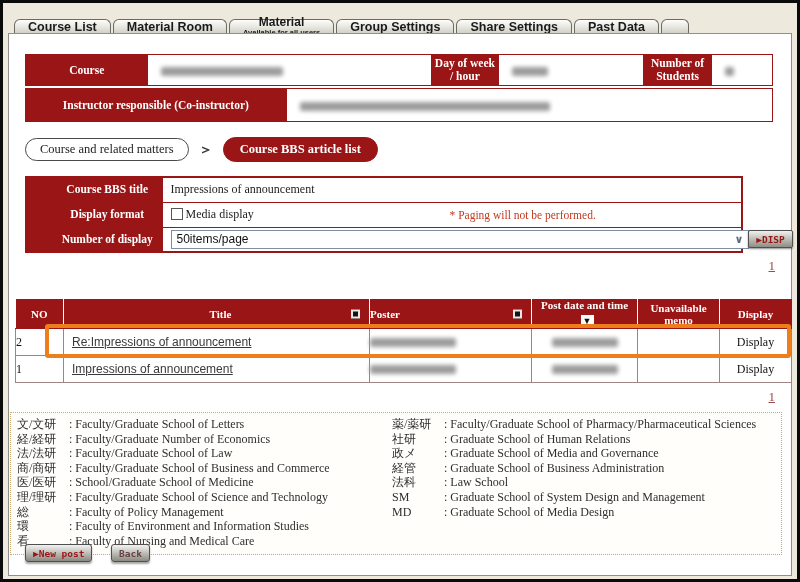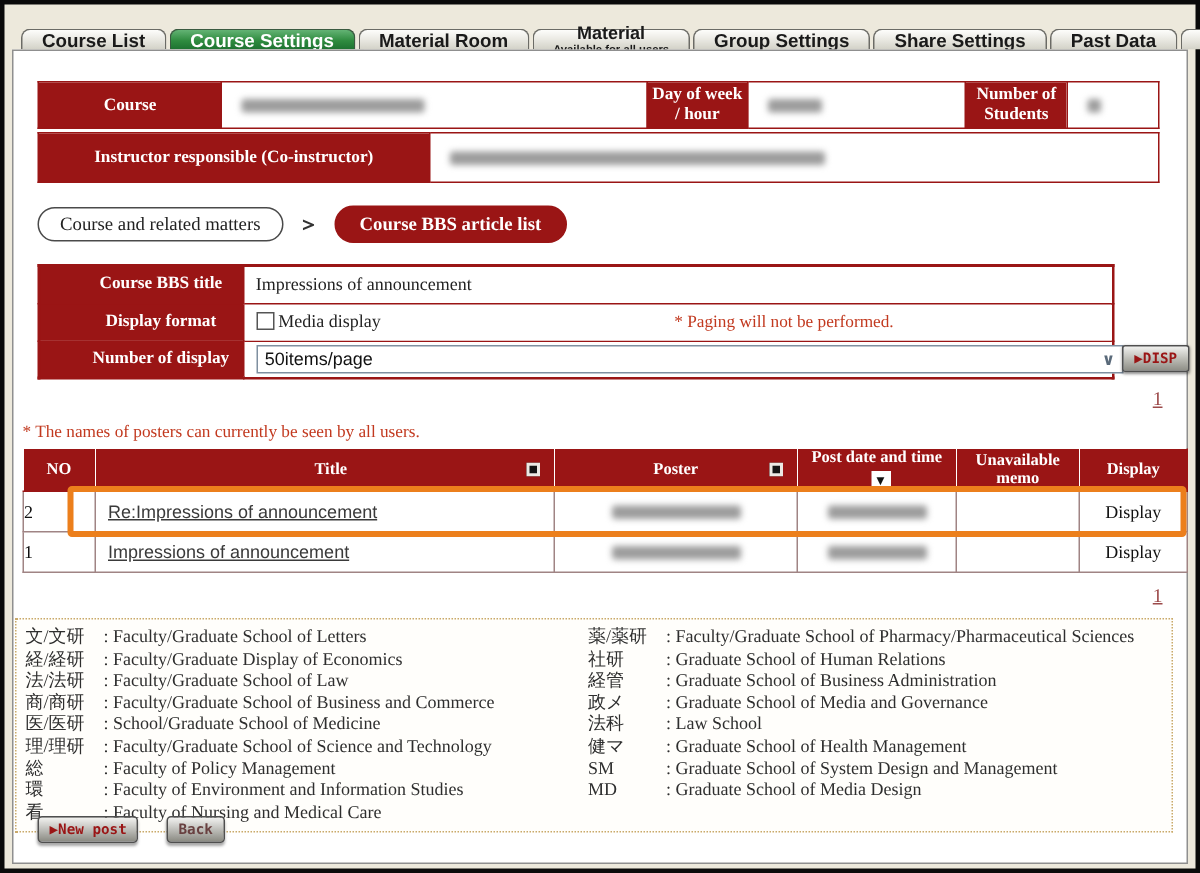--- a/index.html
+++ b/index.html
@@ -75,21 +75,21 @@
   .poster-note{position:absolute;left:6px;top:248px;color:var(--note-red);font-size:11.5px;}
 
   
   .atab{position:absolute;left:6px;top:265px;width:776px;}
   .atab th{background:var(--maroon);color:#fff;font-weight:bold;font-size:11px;height:28px;
            border-right:1px solid #fff;border-bottom:1px solid var(--maroon);position:relative;vertical-align:middle;line-height:12px;}
   .atab th:last-child{border-right:1px solid var(--maroon);}
   .atab td{border:1px solid #a08484;height:27px;background:#fff;vertical-align:middle;font-size:12px;color:#111;}
   .c-no{width:48px;}
   .c-title{width:306px;padding-left:8px;}
-  .c-poster{width:162px;text-align:center;}
+  .c-poster{width:162px;text-align:left;}
   .c-date{width:106px;text-align:center;}
   .c-memo{width:82px;}
   .c-display{width:72px;text-align:center;}
   .tlink{font-family:"Liberation Sans","DejaVu Sans",sans-serif;font-size:12px;color:#3a3a3a;text-decoration:underline;cursor:pointer;}
   .sq-icon{position:absolute;right:9px;top:50%;transform:translateY(-50%);width:9px;height:9px;
            background:#141414;border:2px solid #ece9e4;display:inline-block;cursor:pointer;}
   .tri-icon{display:inline-block;width:13px;height:13px;background:#fff;margin-left:5px;vertical-align:-3px;
             font-size:9px;line-height:13px;text-align:center;color:#111;cursor:pointer;}
   .tri-icon::before{content:"▼";}
 
@@ -117,23 +117,20 @@
 </head>
 <body>
 
 <div class="screen">
   <div class="chrome">
 
     <div class="tabbar">
       <div class="tab">
           <span>Course List</span>
         </div>
-      <div class="tab active">
-          <span>Course Settings</span>
-        </div>
       <div class="tab">
           <span>Material Room</span>
         </div>
       <div class="tab">
         <span class="main2">Material</span>
         <span class="sub">Available for all users</span>
       </div>
       <div class="tab">
           <span>Group Settings</span>
         </div>
@@ -200,21 +197,20 @@
               <span class="chev">∨</span>
             </span>
           </td>
         </tr>
       </tbody>
         </table>
       <button class="disp-btn">▶DISP</button>
 
       <a class="page-link p1">1</a>
 
-      <div class="poster-note">* The names of posters can currently be seen by all users.</div>
 
       <table class="atab">
         <thead>
           <tr>
             <th class="c-no">NO</th>
             <th class="c-title" style="text-align:center"><span>Title</span><span class="sq-icon"></span></th>
             <th class="c-poster"><span>Poster</span><span class="sq-icon"></span></th>
             <th class="c-date"><span>Post date and time</span><span class="tri-icon"></span></th>
             <th class="c-memo">Unavailable memo</th>
             <th class="c-display">Display</th>
@@ -247,21 +243,21 @@
       <a class="page-link p2">1</a>
 
       <div class="legend">
         <div class="lg-col left">
 
             <div class="lg-row">
               <span class="lg-abbr">文/文研</span><span class="lg-colon"></span><span class="lg-desc">Faculty/Graduate School of Letters</span>
             </div>
 
             <div class="lg-row">
-              <span class="lg-abbr">経/経研</span><span class="lg-colon"></span><span class="lg-desc">Faculty/Graduate Display of Economics</span>
+              <span class="lg-abbr">経/経研</span><span class="lg-colon"></span><span class="lg-desc">Faculty/Graduate Number of Economics</span>
             </div>
 
             <div class="lg-row">
               <span class="lg-abbr">法/法研</span><span class="lg-colon"></span><span class="lg-desc">Faculty/Graduate School of Law</span>
             </div>
 
             <div class="lg-row">
               <span class="lg-abbr">商/商研</span><span class="lg-colon"></span><span class="lg-desc">Faculty/Graduate School of Business and Commerce</span>
             </div>
 
@@ -289,34 +285,31 @@
 
             <div class="lg-row">
               <span class="lg-abbr">薬/薬研</span><span class="lg-colon"></span><span class="lg-desc">Faculty/Graduate School of Pharmacy/Pharmaceutical Sciences</span>
             </div>
 
             <div class="lg-row">
               <span class="lg-abbr">社研</span><span class="lg-colon"></span><span class="lg-desc">Graduate School of Human Relations</span>
             </div>
 
             <div class="lg-row">
+              <span class="lg-abbr">政メ</span><span class="lg-colon"></span><span class="lg-desc">Graduate School of Media and Governance</span>
+            </div>
+
+            <div class="lg-row">
               <span class="lg-abbr">経管</span><span class="lg-colon"></span><span class="lg-desc">Graduate School of Business Administration</span>
             </div>
 
             <div class="lg-row">
-              <span class="lg-abbr">政メ</span><span class="lg-colon"></span><span class="lg-desc">Graduate School of Media and Governance</span>
-            </div>
-
-            <div class="lg-row">
               <span class="lg-abbr">法科</span><span class="lg-colon"></span><span class="lg-desc">Law School</span>
             </div>
 
-            <div class="lg-row">
-              <span class="lg-abbr">健マ</span><span class="lg-colon"></span><span class="lg-desc">Graduate School of Health Management</span>
-            </div>
 
             <div class="lg-row">
               <span class="lg-abbr">SM</span><span class="lg-colon"></span><span class="lg-desc">Graduate School of System Design and Management</span>
             </div>
 
             <div class="lg-row">
               <span class="lg-abbr">MD</span><span class="lg-colon"></span><span class="lg-desc">Graduate School of Media Design</span>
             </div>
           </div>
       </div>

